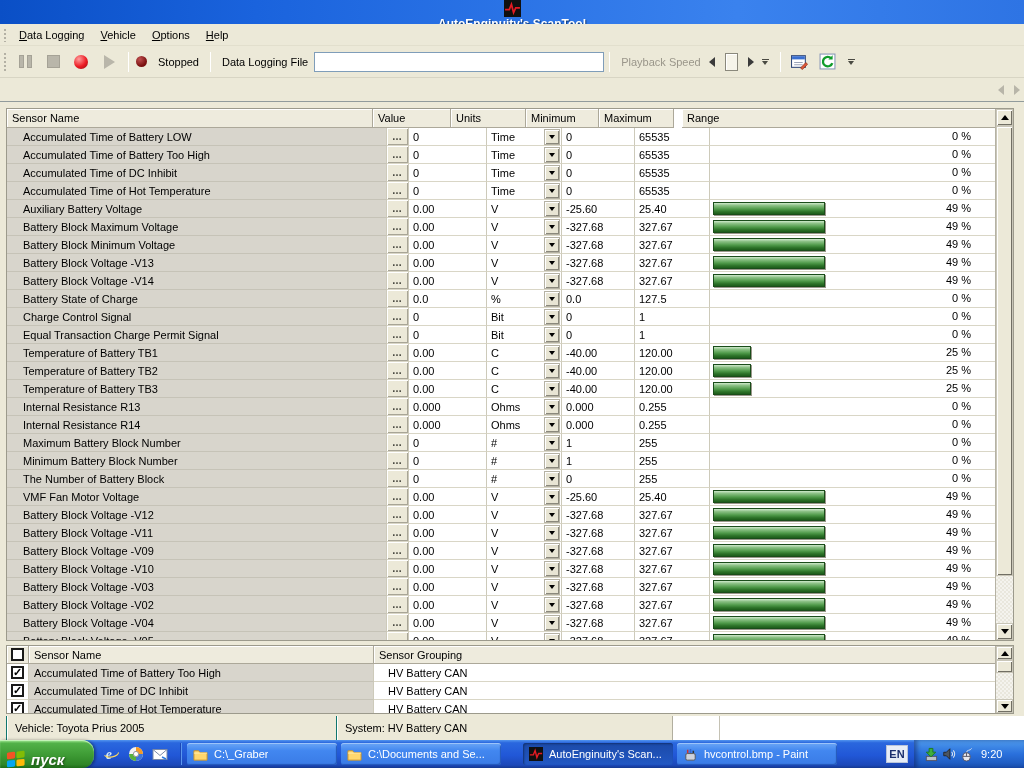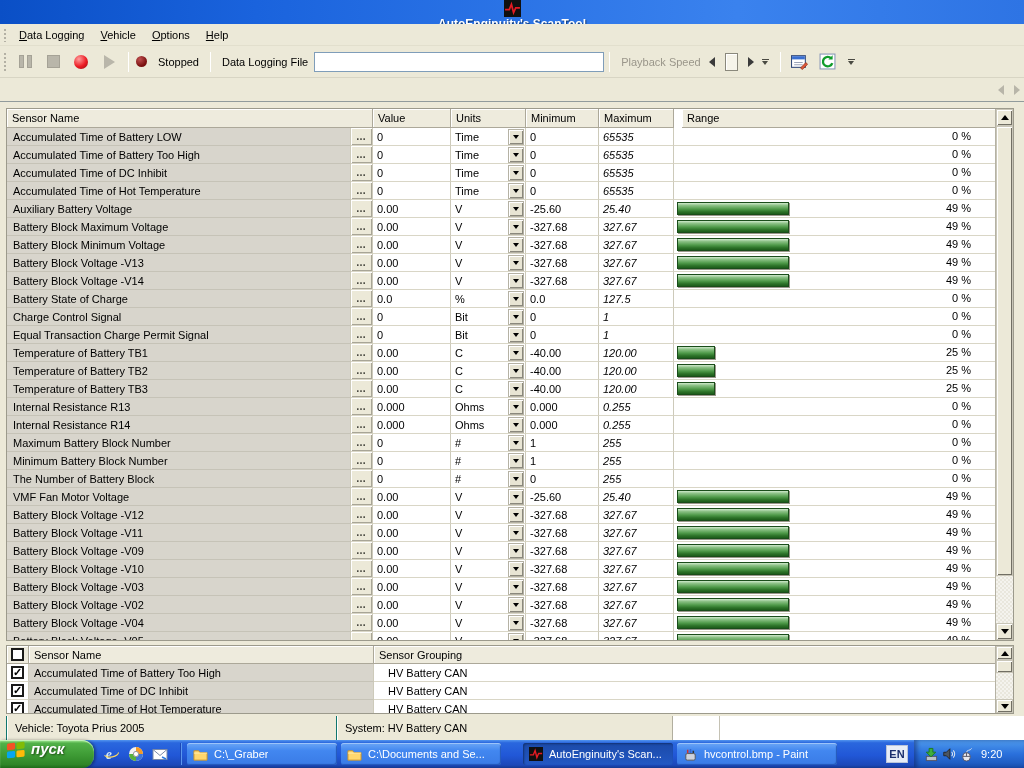--- a/index.html
+++ b/index.html
@@ -76,32 +76,32 @@
     background:#fff; border:1px solid #9c9a8c; display:flex; }
   .grid-cols { width:990px; height:100%; overflow:hidden; }
   .ghead { display:flex; height:19px; }
   .hcell { background:#eeebdd; border-right:1px solid #aca899; border-bottom:1px solid #aca899;
     box-shadow:inset 1px 1px 0 #fff; padding:0 5px; display:flex; align-items:center; }
   .h-name { width:366px; } .h-val { width:78px; } .h-units { width:75px; }
   .h-min { width:73px; } .h-max { width:75px; } .h-range { flex:1; border-right:none;margin-left:8px; }
   .gbody { height:514px; overflow:hidden; }
   .trow { display:flex; height:18px; }
   .cell { border-right:1px solid #cdcaba; border-bottom:1px solid #d9d6c6; display:flex; align-items:center; padding:0 4px; overflow:hidden; white-space:nowrap; }
-  .cname { width:344px; background:#d8d5cc; border-bottom-color:#c6c3b7; padding-left:6px; }
+  .cname { width:380px; background:#d8d5cc; border-bottom-color:#c6c3b7; padding-left:16px; }
   .cdots { width:22px; background:#ece9d8; justify-content:center; padding:0;
     box-shadow:inset 1px 1px 0 #fff, inset -1px -1px 0 #a8a596; font-weight:bold; letter-spacing:1px;
     color:#3a3a32; font-size:10px; }
   .cval { width:78px; background:#fff; }
   .cunits { width:75px; background:#fff; padding-right:1px; }
   .cunits .utxt { flex:1; }
   .ddbtn { width:16px; height:16px; background:#e8e5d4; display:flex; align-items:center; justify-content:center;
     box-shadow:inset 1px 1px 0 #fff, inset -1px -1px 0 #8a887c; border:1px solid #b5b2a4; }
   .ddarrow { width:0; height:0; border-left:3px solid transparent; border-right:3px solid transparent; border-top:4px solid #000; }
   .cmin { width:73px; background:#fff; }
-  .cmax { width:75px; background:#fff;font-style:italic; }
+  .cmax { width:75px; background:#fff; }
   .crange { flex:1; background:#fff; position:relative; border-right:none; }
   .rbar { position:absolute; left:3px; top:2px; height:13px;
     border:1px solid #1a4d1a;
     background:linear-gradient(180deg,#cfe9cb 0%,#8cc186 22%,#4f9a49 55%,#2c7228 80%,#1d5c1a 100%);
     box-shadow:1px 1px 0 #9a978a; }
   .rpct { position:absolute; right:24px; top:0; line-height:17px; }
 
   
   .vscroll { width:18px; height:100%; background:#f4f3ee;
     background-image:linear-gradient(45deg,#e9e7dd 25%,transparent 25%,transparent 75%,#e9e7dd 75%),linear-gradient(45deg,#e9e7dd 25%,transparent 25%,transparent 75%,#e9e7dd 75%);
@@ -141,21 +141,21 @@
   .sp-right { flex:1; background:#fff; border-left:1px solid #b1ae9f; }
   .sp-right .innersep { width:1px; height:100%; background:#c5c2b4; margin-left:38px; }
 
   
   .taskbar { position:absolute; left:0; top:740px; width:1024px; height:28px;
     background:linear-gradient(180deg,#5295ef 0%,#2a67de 10%,#2157d7 55%,#1c48b8 90%,#15388f 100%);
     display:flex; align-items:center; }
   .start-btn { width:94px; height:28px; border-radius:0 12px 12px 0;
     background:linear-gradient(180deg,#9ee78f 0%,#51b148 12%,#3d9a34 55%,#2e8527 88%,#1d6b18 100%);
     box-shadow:inset 0 1px 1px #c9f5bd, 2px 0 3px rgba(0,0,0,.35);
-    display:flex; align-items:flex-start; gap:5px; padding:0 8px 0 6px; flex:0 0 auto; }
+    display:flex; align-items:flex-end; gap:5px; padding:0 8px 0 6px; flex:0 0 auto; }
   .start-label { color:#fff; font-weight:bold; font-style:italic; font-size:15px; text-shadow:1px 1px 2px #1d4d14; }
   .quick-launch { display:flex; align-items:center; gap:7px; padding:0 9px; flex:0 0 auto; }
   .ql-icon { width:17px; height:17px; display:flex; align-items:center; justify-content:center; }
   .tb-divider { width:2px; height:22px; background:#1c48b8; border-right:1px solid #5b97ee; margin:0 3px; flex:0 0 auto; }
   .task-btn { height:22px; margin:0 2px; border-radius:3px; padding:0 6px;
     background:linear-gradient(180deg,#6ba6f6 0%,#4287f0 35%,#3a7bе6 70%,#3a7be6 100%);
     background:linear-gradient(180deg,#6ba6f6 0%,#4287f0 35%,#3a7be6 100%);
     box-shadow:inset 0 1px 0 #9cc4fa, inset -1px -1px 1px #2458b8;
     color:#fff; display:flex; align-items:center; gap:6px; overflow:hidden; white-space:nowrap; flex:0 0 auto; }
   .task-btn.active { background:linear-gradient(180deg,#1c4aa8 0%,#2258c4 100%);

